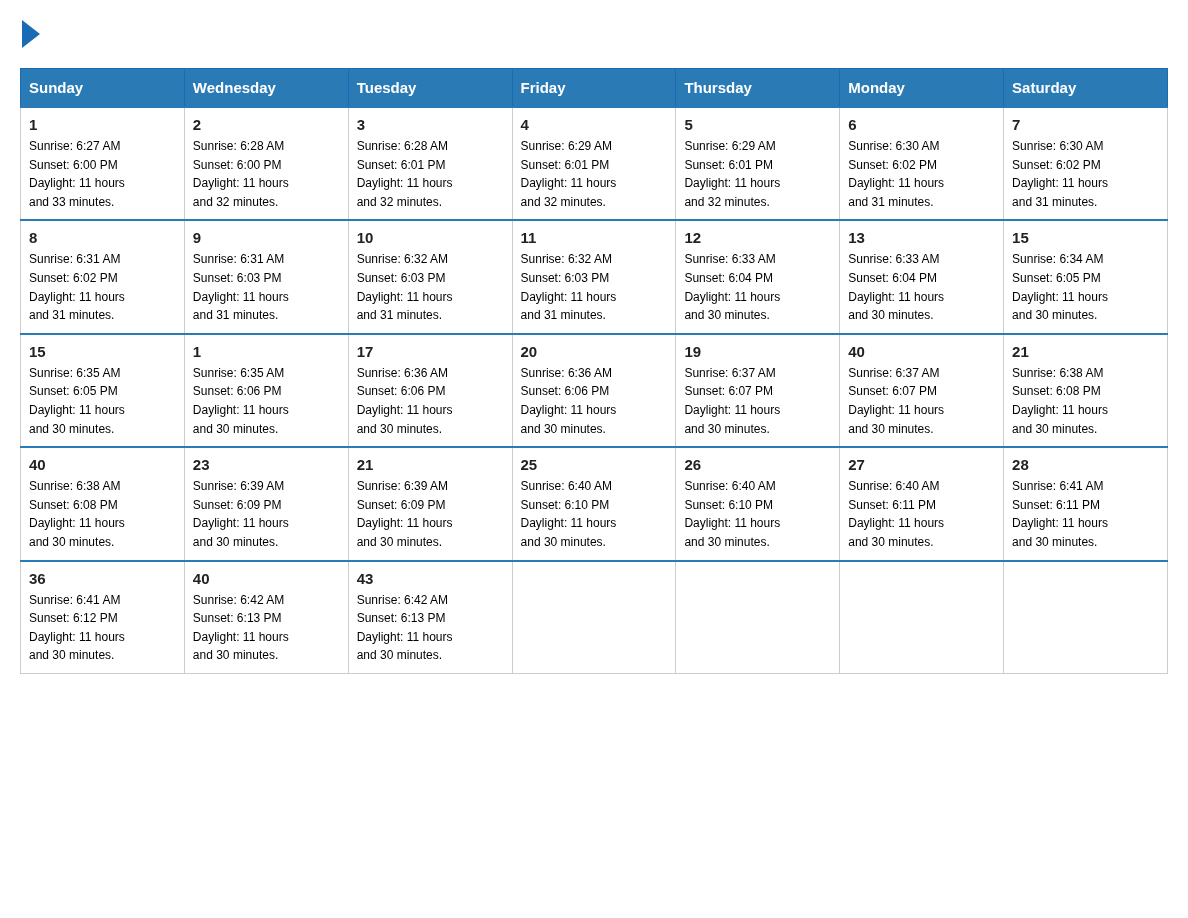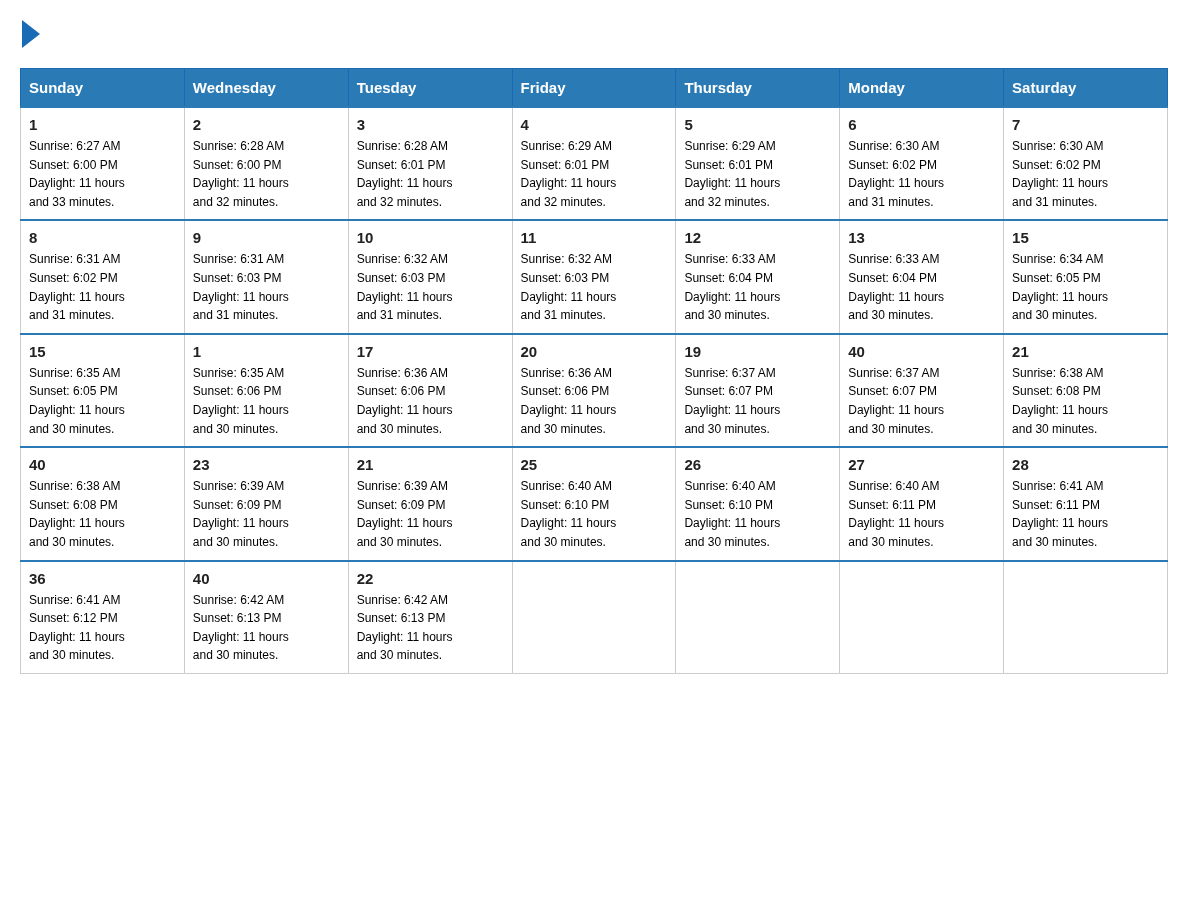--- a/index.html
+++ b/index.html
@@ -253,21 +253,21 @@
       <tr class="week-row">
         <td>
           <div class="day-number">36</div>
           <div class="day-info">Sunrise: 6:41 AM<br>Sunset: 6:12 PM<br>Daylight: 11 hours<br>and 30 minutes.</div>
         </td>
         <td>
           <div class="day-number">40</div>
           <div class="day-info">Sunrise: 6:42 AM<br>Sunset: 6:13 PM<br>Daylight: 11 hours<br>and 30 minutes.</div>
         </td>
         <td>
-          <div class="day-number">22</div>
+          <div class="day-number">43</div>
           <div class="day-info">Sunrise: 6:42 AM<br>Sunset: 6:13 PM<br>Daylight: 11 hours<br>and 30 minutes.</div>
         </td>
         <td class="empty-cell"></td>
         <td class="empty-cell"></td>
         <td class="empty-cell"></td>
         <td class="empty-cell"></td>
       </tr>
     </tbody>
 </table>
 

